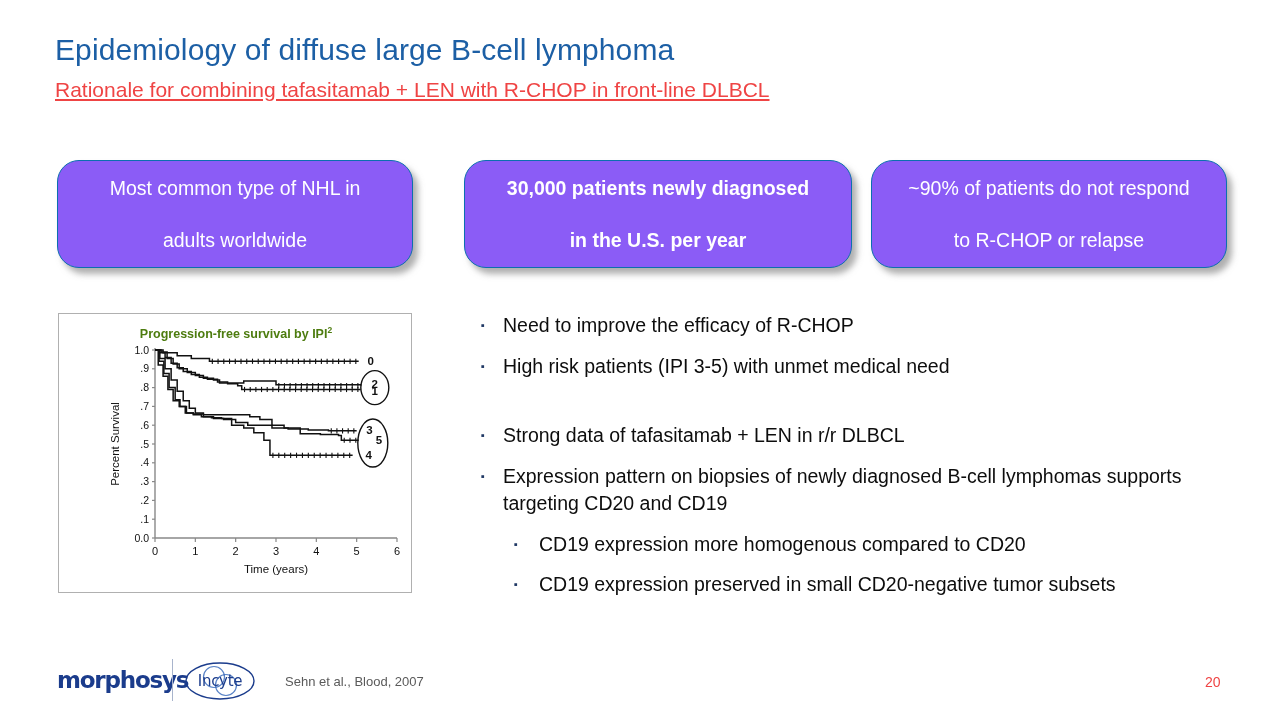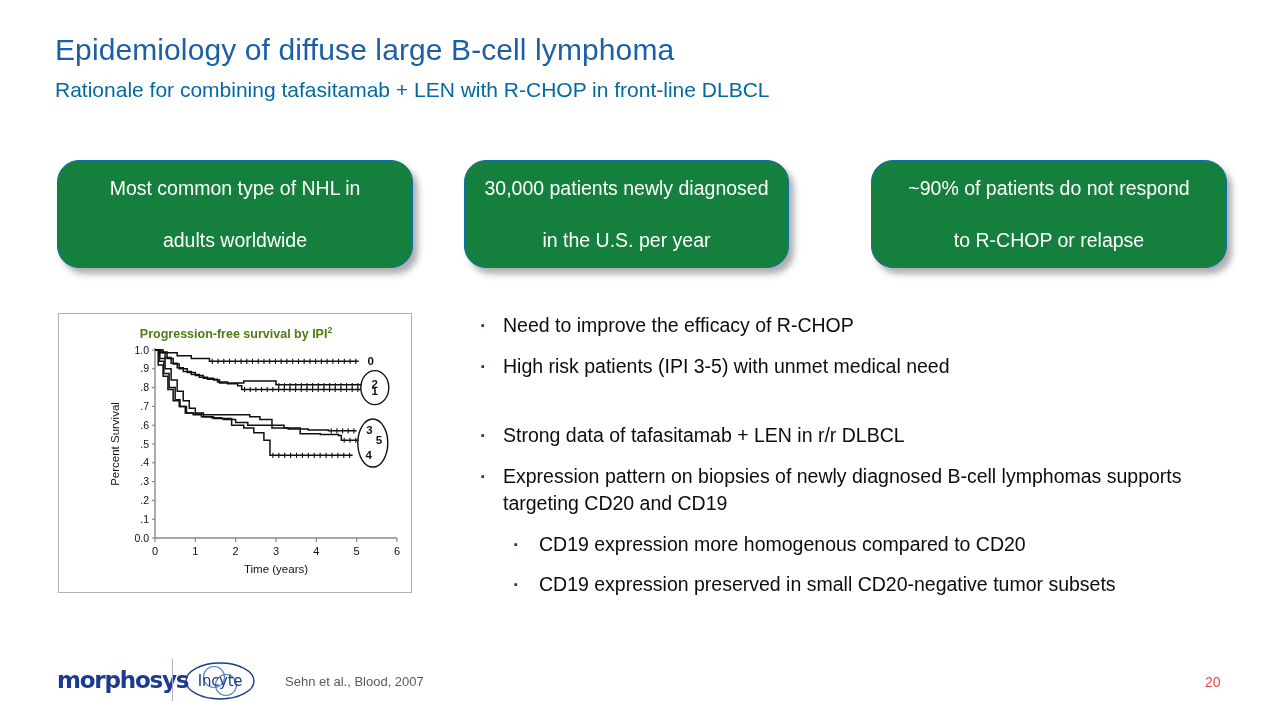--- a/index.html
+++ b/index.html
@@ -10,38 +10,38 @@
   }
   .slide{position:relative;width:1280px;height:720px;}
 
   
   .title{
     position:absolute;left:55px;top:33px;
     font-size:30px;color:#1C5FA5;letter-spacing:.1px;white-space:nowrap;
   }
   .subtitle{
     position:absolute;left:55px;top:78px;
-    font-size:21px;color:#0369a1;white-space:nowrap;
+    font-size:21px;color:#ef4444;white-space:nowrap;text-decoration:underline;
   }
 
   
   .boxes{position:absolute;left:0;top:160px;width:1280px;height:120px;}
   .box{
     position:absolute;top:0;height:108px;
-    background:#15803d;border:1.4px solid #0C6FAF;border-radius:22px;
+    background:#8b5cf6;border:1.4px solid #0C6FAF;border-radius:22px;
     box-shadow:5px 6px 6px rgba(110,110,110,.55);
     display:flex;align-items:center;justify-content:center;
     box-sizing:border-box;padding:0 14px;
   }
   .box span{
     display:block;text-align:center;color:#FFFFFF;
     font-size:19.5px;line-height:26px;
   }
   #box1{left:57px;width:356px;}
-  #box2{left:464px;width:325px;}
+  #box2{left:464px;width:388px;font-weight:bold;}
   #box3{left:871px;width:356px;}
 
   
   .chart-panel{
     position:absolute;left:58px;top:313px;width:354px;height:280px;
     border:1.5px solid #B0B0B0;background:#fff;box-sizing:border-box;
   }
   .chart-title{
     position:absolute;left:0;top:11px;width:354px;text-align:center;
     font-size:12.5px;font-weight:bold;color:#4d7c0f;

